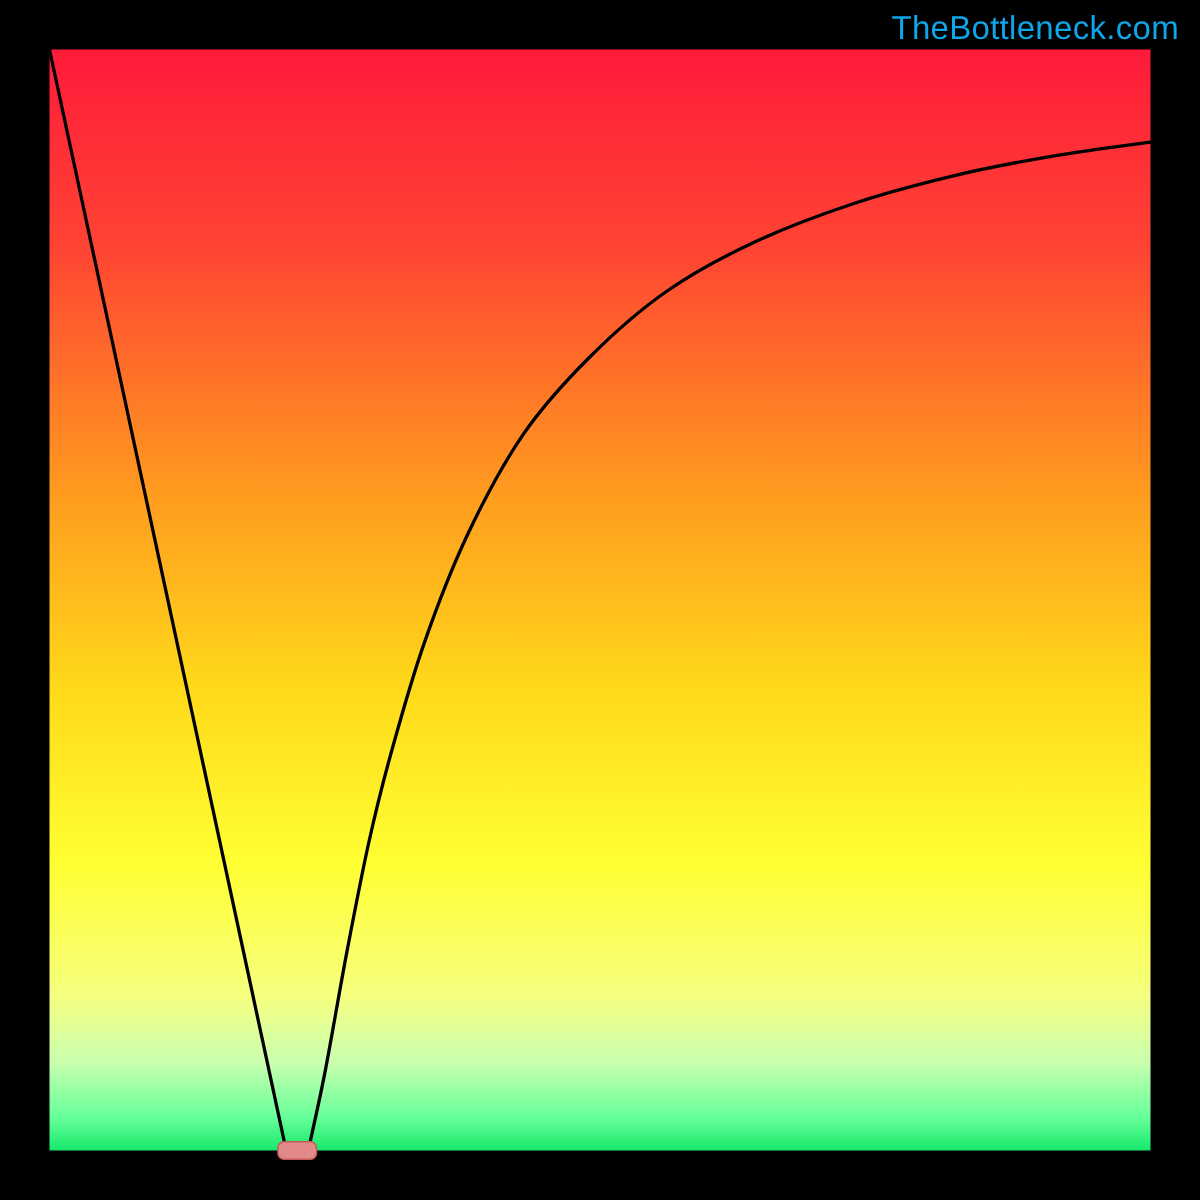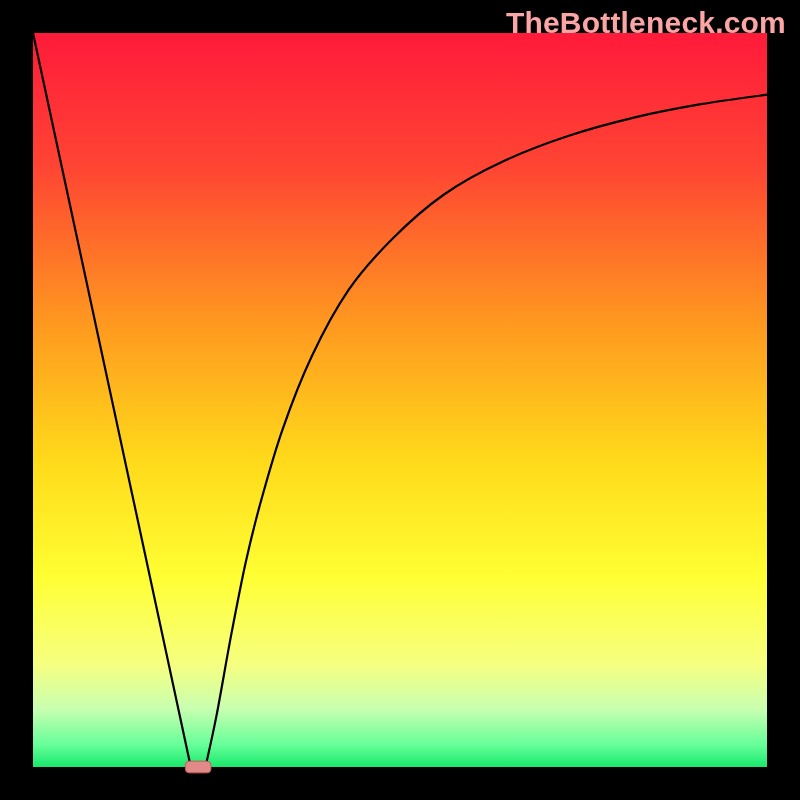--- a/index.html
+++ b/index.html
@@ -14,23 +14,23 @@
   .frame {
     position: relative;
     width: 800px;
     height: 800px;
     background: #000;
   }
   .attribution {
     position: absolute;
     top: 6px;
     right: 14px;
-    color: #fca5a5;
-    font-size: 30px;
-    font-weight: bold;
+    color: #0ea5e9;
+    font-size: 22px;
+    font-weight: normal;
     letter-spacing: 0.2px;
     z-index: 20;
   }
   svg.chart {
     position: absolute;
     left: 0;
     top: 0;
     width: 800px;
     height: 800px;
   }

